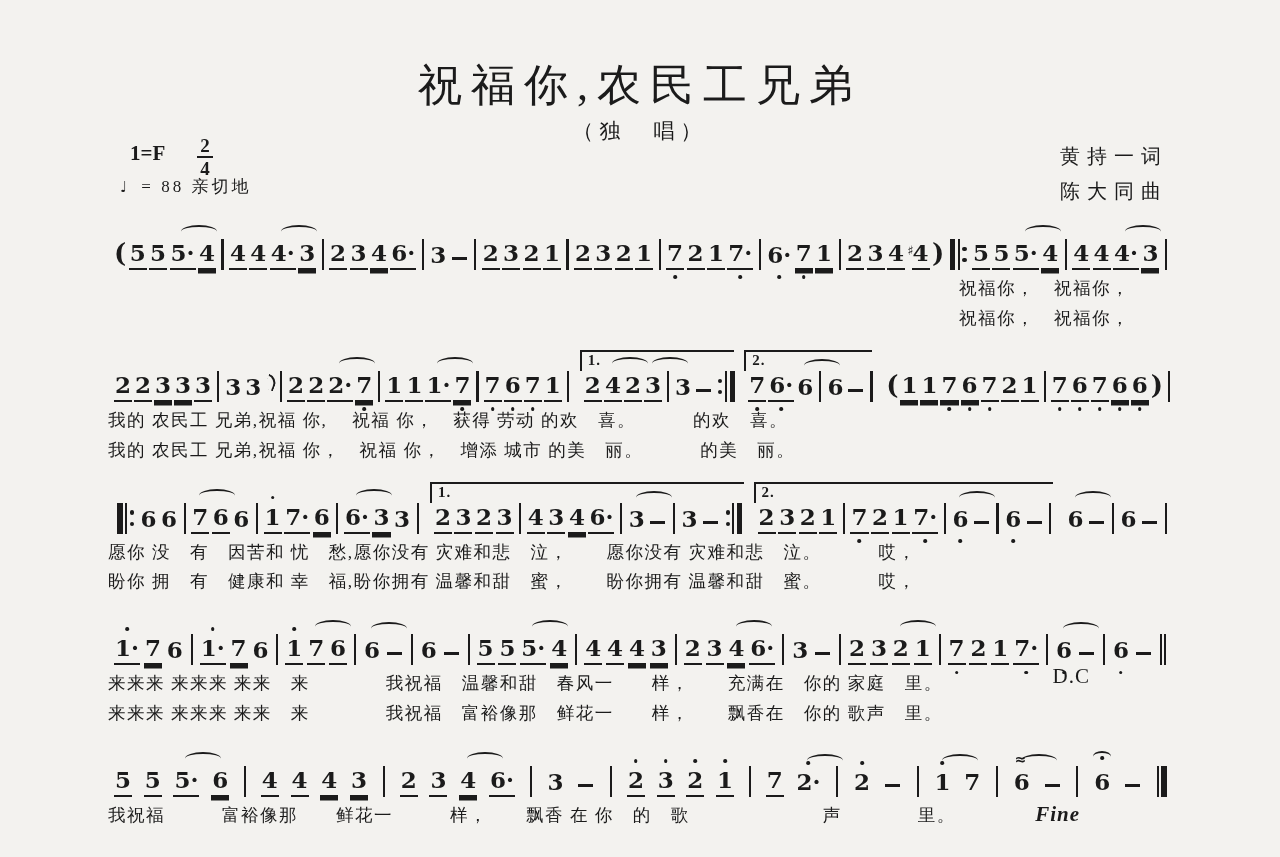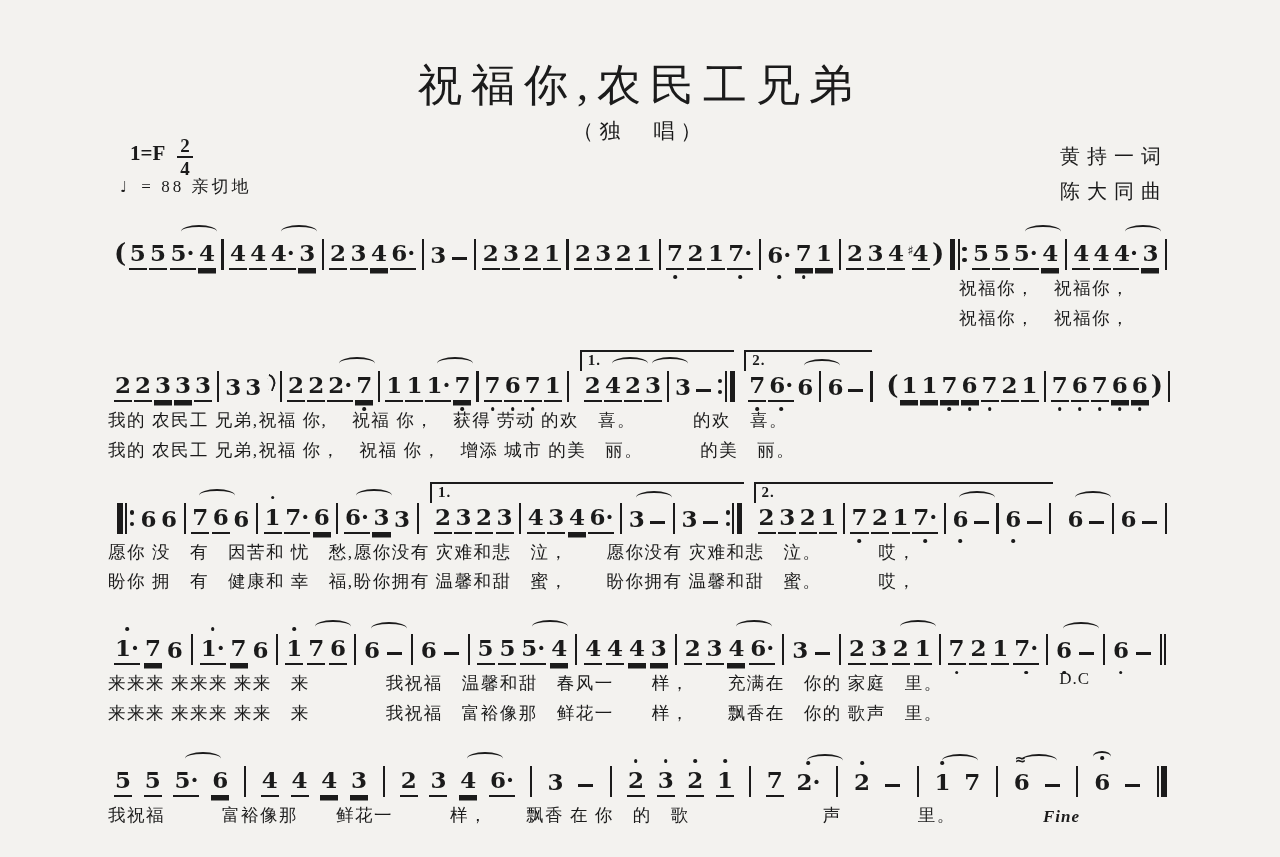--- a/index.html
+++ b/index.html
@@ -8,21 +8,21 @@
     background:#f3f2ef;color:#1b1b1b;
     font-family:"Liberation Serif",serif;
   }
   .sheet{position:relative;width:1280px;height:857px;box-sizing:border-box;}
   .title{
     text-align:center;margin:56px 0 0;font-size:44px;font-weight:400;
     letter-spacing:9px;font-family:"Liberation Serif",serif;
   }
   .subtitle{text-align:center;margin-top:2px;font-size:21px;letter-spacing:6px;}
   .meta{position:relative;height:62px;margin-top:2px;}
-  .keyblock{position:absolute;left:130px;top:-6px;font-size:21px;font-weight:700;display:flex;align-items:flex-start;gap:12px;}
+  .keyblock{position:absolute;left:130px;top:-6px;font-size:21px;font-weight:700;display:flex;align-items:flex-start;gap:32px;}
   .timesig{display:inline-flex;flex-direction:column;align-items:center;line-height:1;font-size:19px;margin-top:-6px;}
   .timesig .tnum{padding:1px 3px;}
   .timesig .tnum:first-child{border-bottom:2px solid currentColor;}
   .tempo{position:absolute;left:120px;top:28px;font-size:17px;letter-spacing:3px;}
   .notechar{font-family:"DejaVu Sans",sans-serif;font-size:15px;margin-right:4px;}
   .credits{position:absolute;right:112px;top:-8px;font-size:20px;letter-spacing:7px;line-height:1.75;text-align:right;}
   .score{padding:6px 104px 0 108px;}
 
   .system{position:relative;margin-bottom:17px;}
   .notes{display:flex;align-items:flex-end;padding-top:21px;min-height:55px;box-sizing:border-box;}
@@ -57,21 +57,21 @@
   .slide{width:13px;height:13px;border-top:2.5px solid currentColor;border-right:2.5px solid currentColor;
     border-radius:0 13px 0 0;transform:rotate(22deg);margin:0 0 12px 3px;}
 
   .bar{display:inline-flex;align-items:center;gap:2.5px;height:31px;margin:0 4px;}
   .bl{width:2.2px;height:31px;background:currentColor;}
   .bl.thick{width:5.5px;}
   .rdots{display:flex;flex-direction:column;justify-content:center;gap:7px;height:31px;}
   .rdots .rd{width:4.2px;height:4.2px;border-radius:50%;background:currentColor;}
 
   .lyric{font-size:17.5px;letter-spacing:1.5px;margin-top:8px;white-space:pre;line-height:1.25;}
-  .mark{position:absolute;font-size:17px;letter-spacing:1px;}
+  .mark{position:absolute;font-size:21px;letter-spacing:1px;}
   .system:nth-child(1) .lyric{text-align:right;padding-right:46px;}
   .system:nth-child(4) .mark{right:86px;bottom:36px;font-family:"Liberation Serif",serif;}
   .system:nth-child(5) .mark{right:96px;bottom:0px;font-style:italic;font-weight:700;}
 </style>
 </head>
 <body>
 
 <div class="sheet">
   <h1 class="title">祝福你,农民工兄弟</h1>
   <div class="subtitle">（独　唱）</div>

